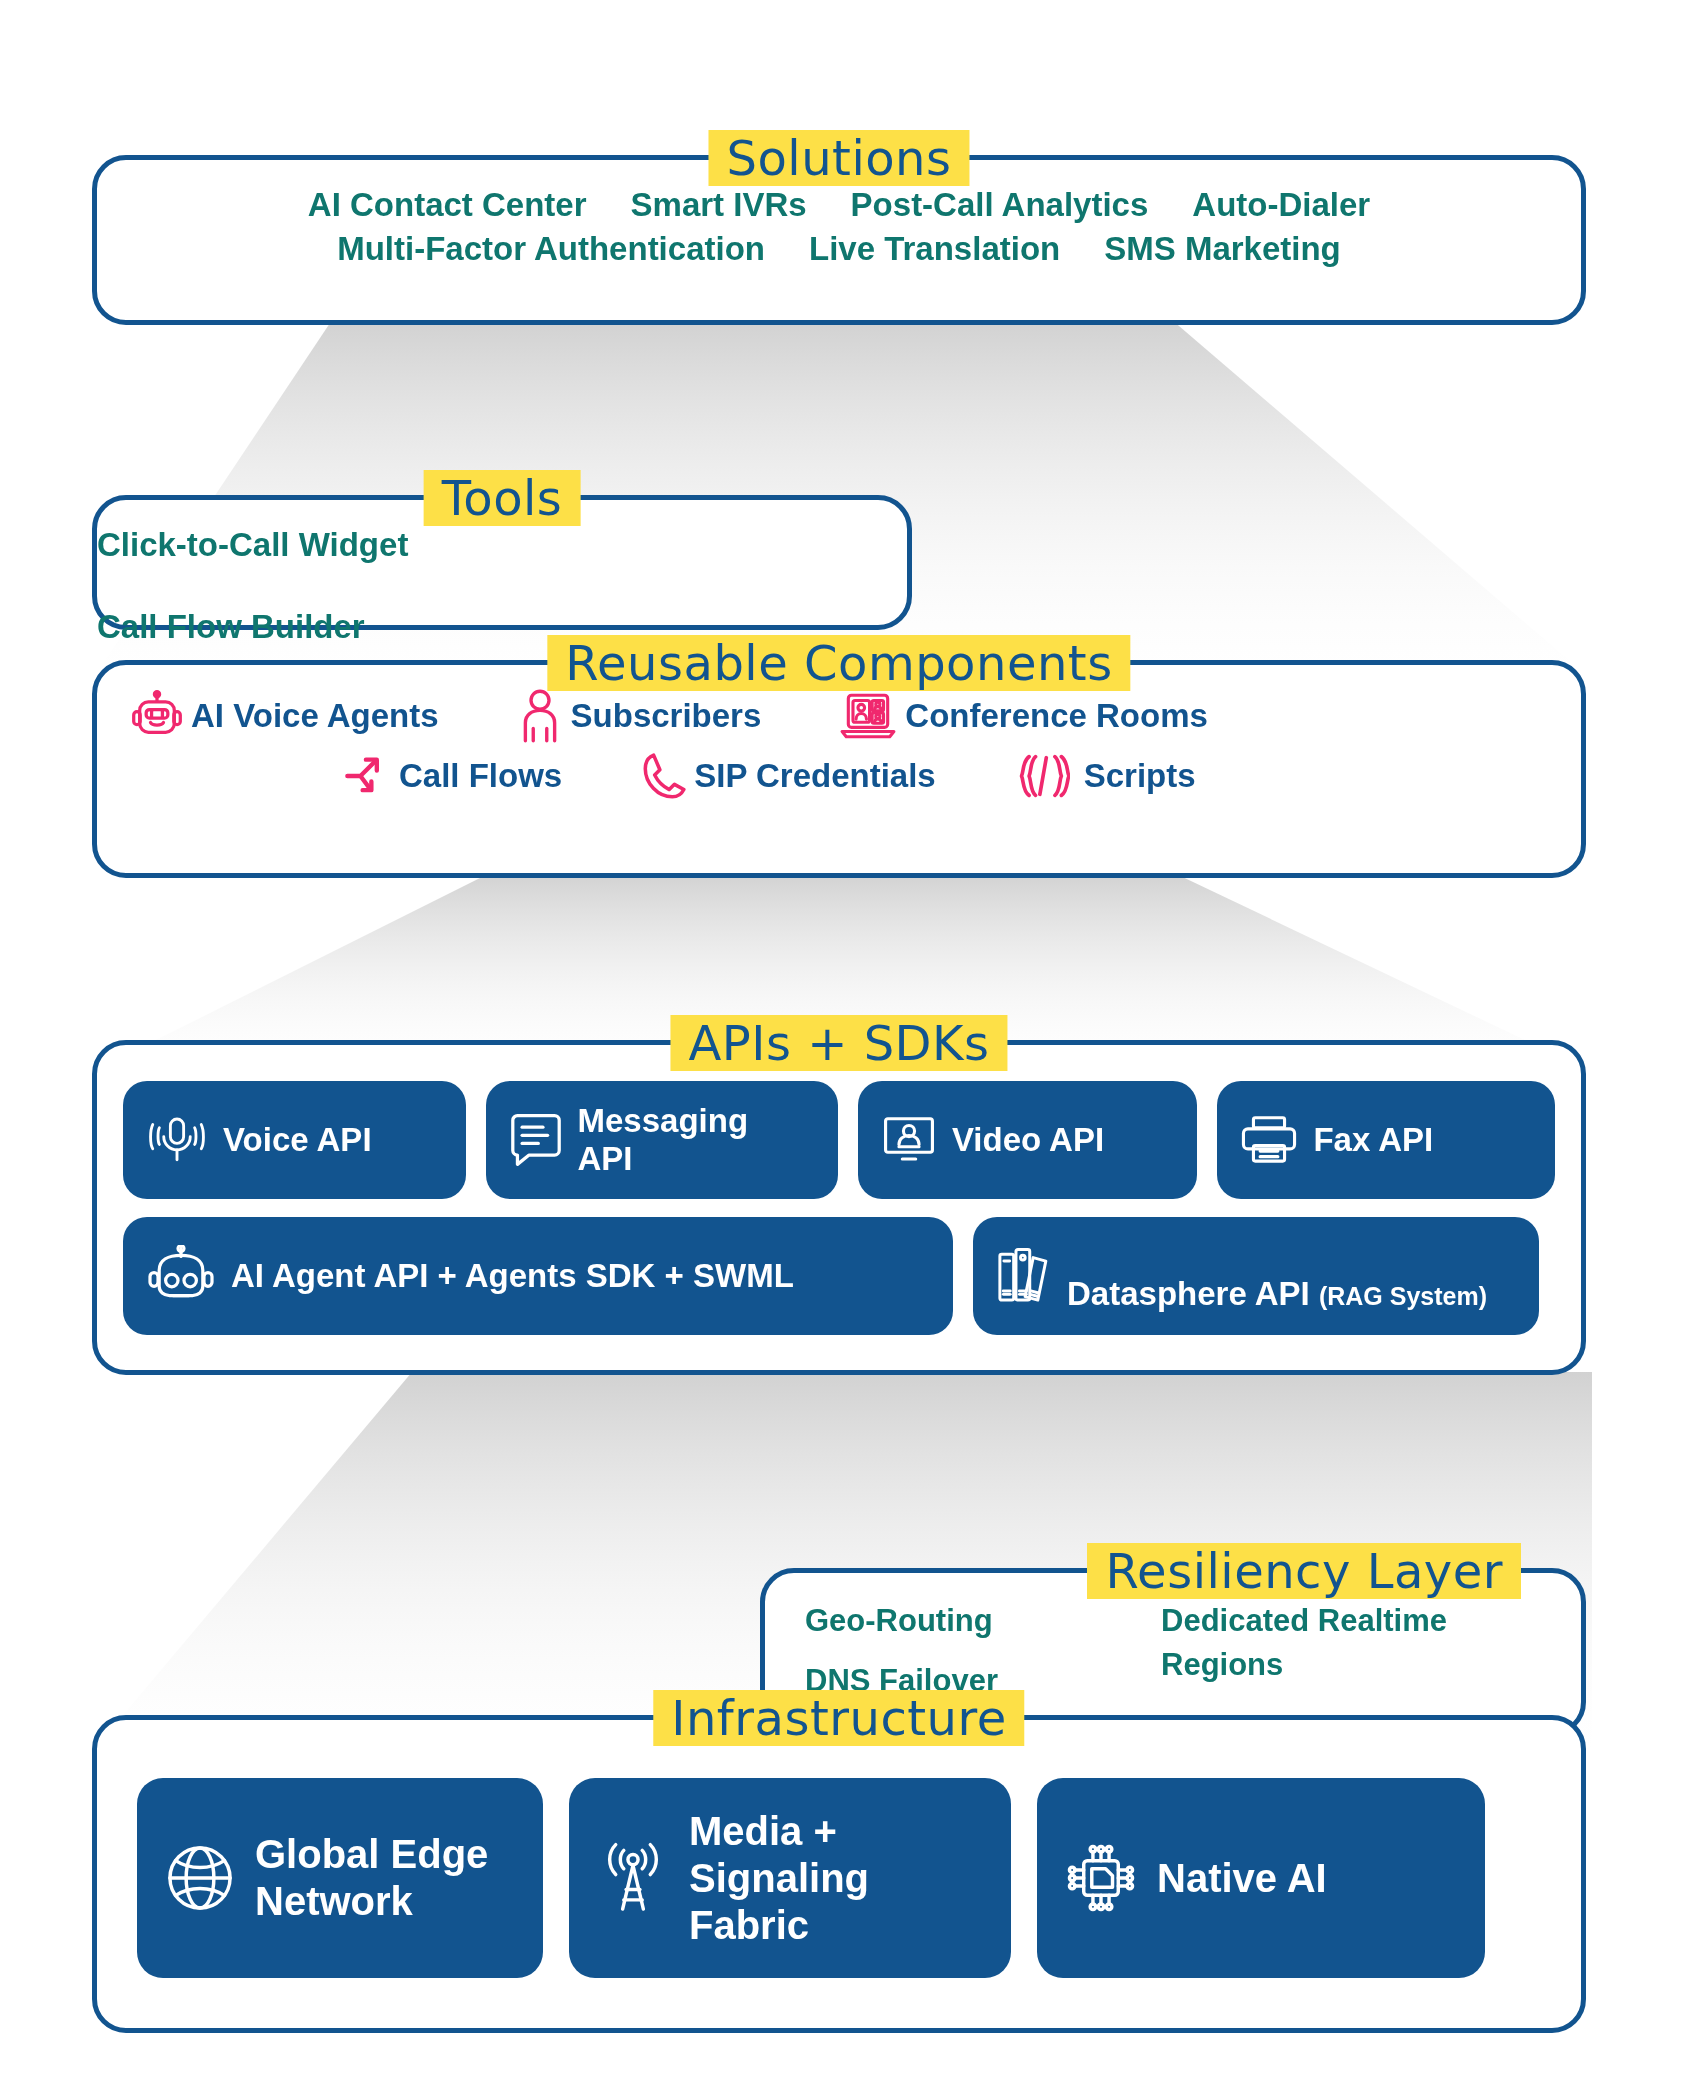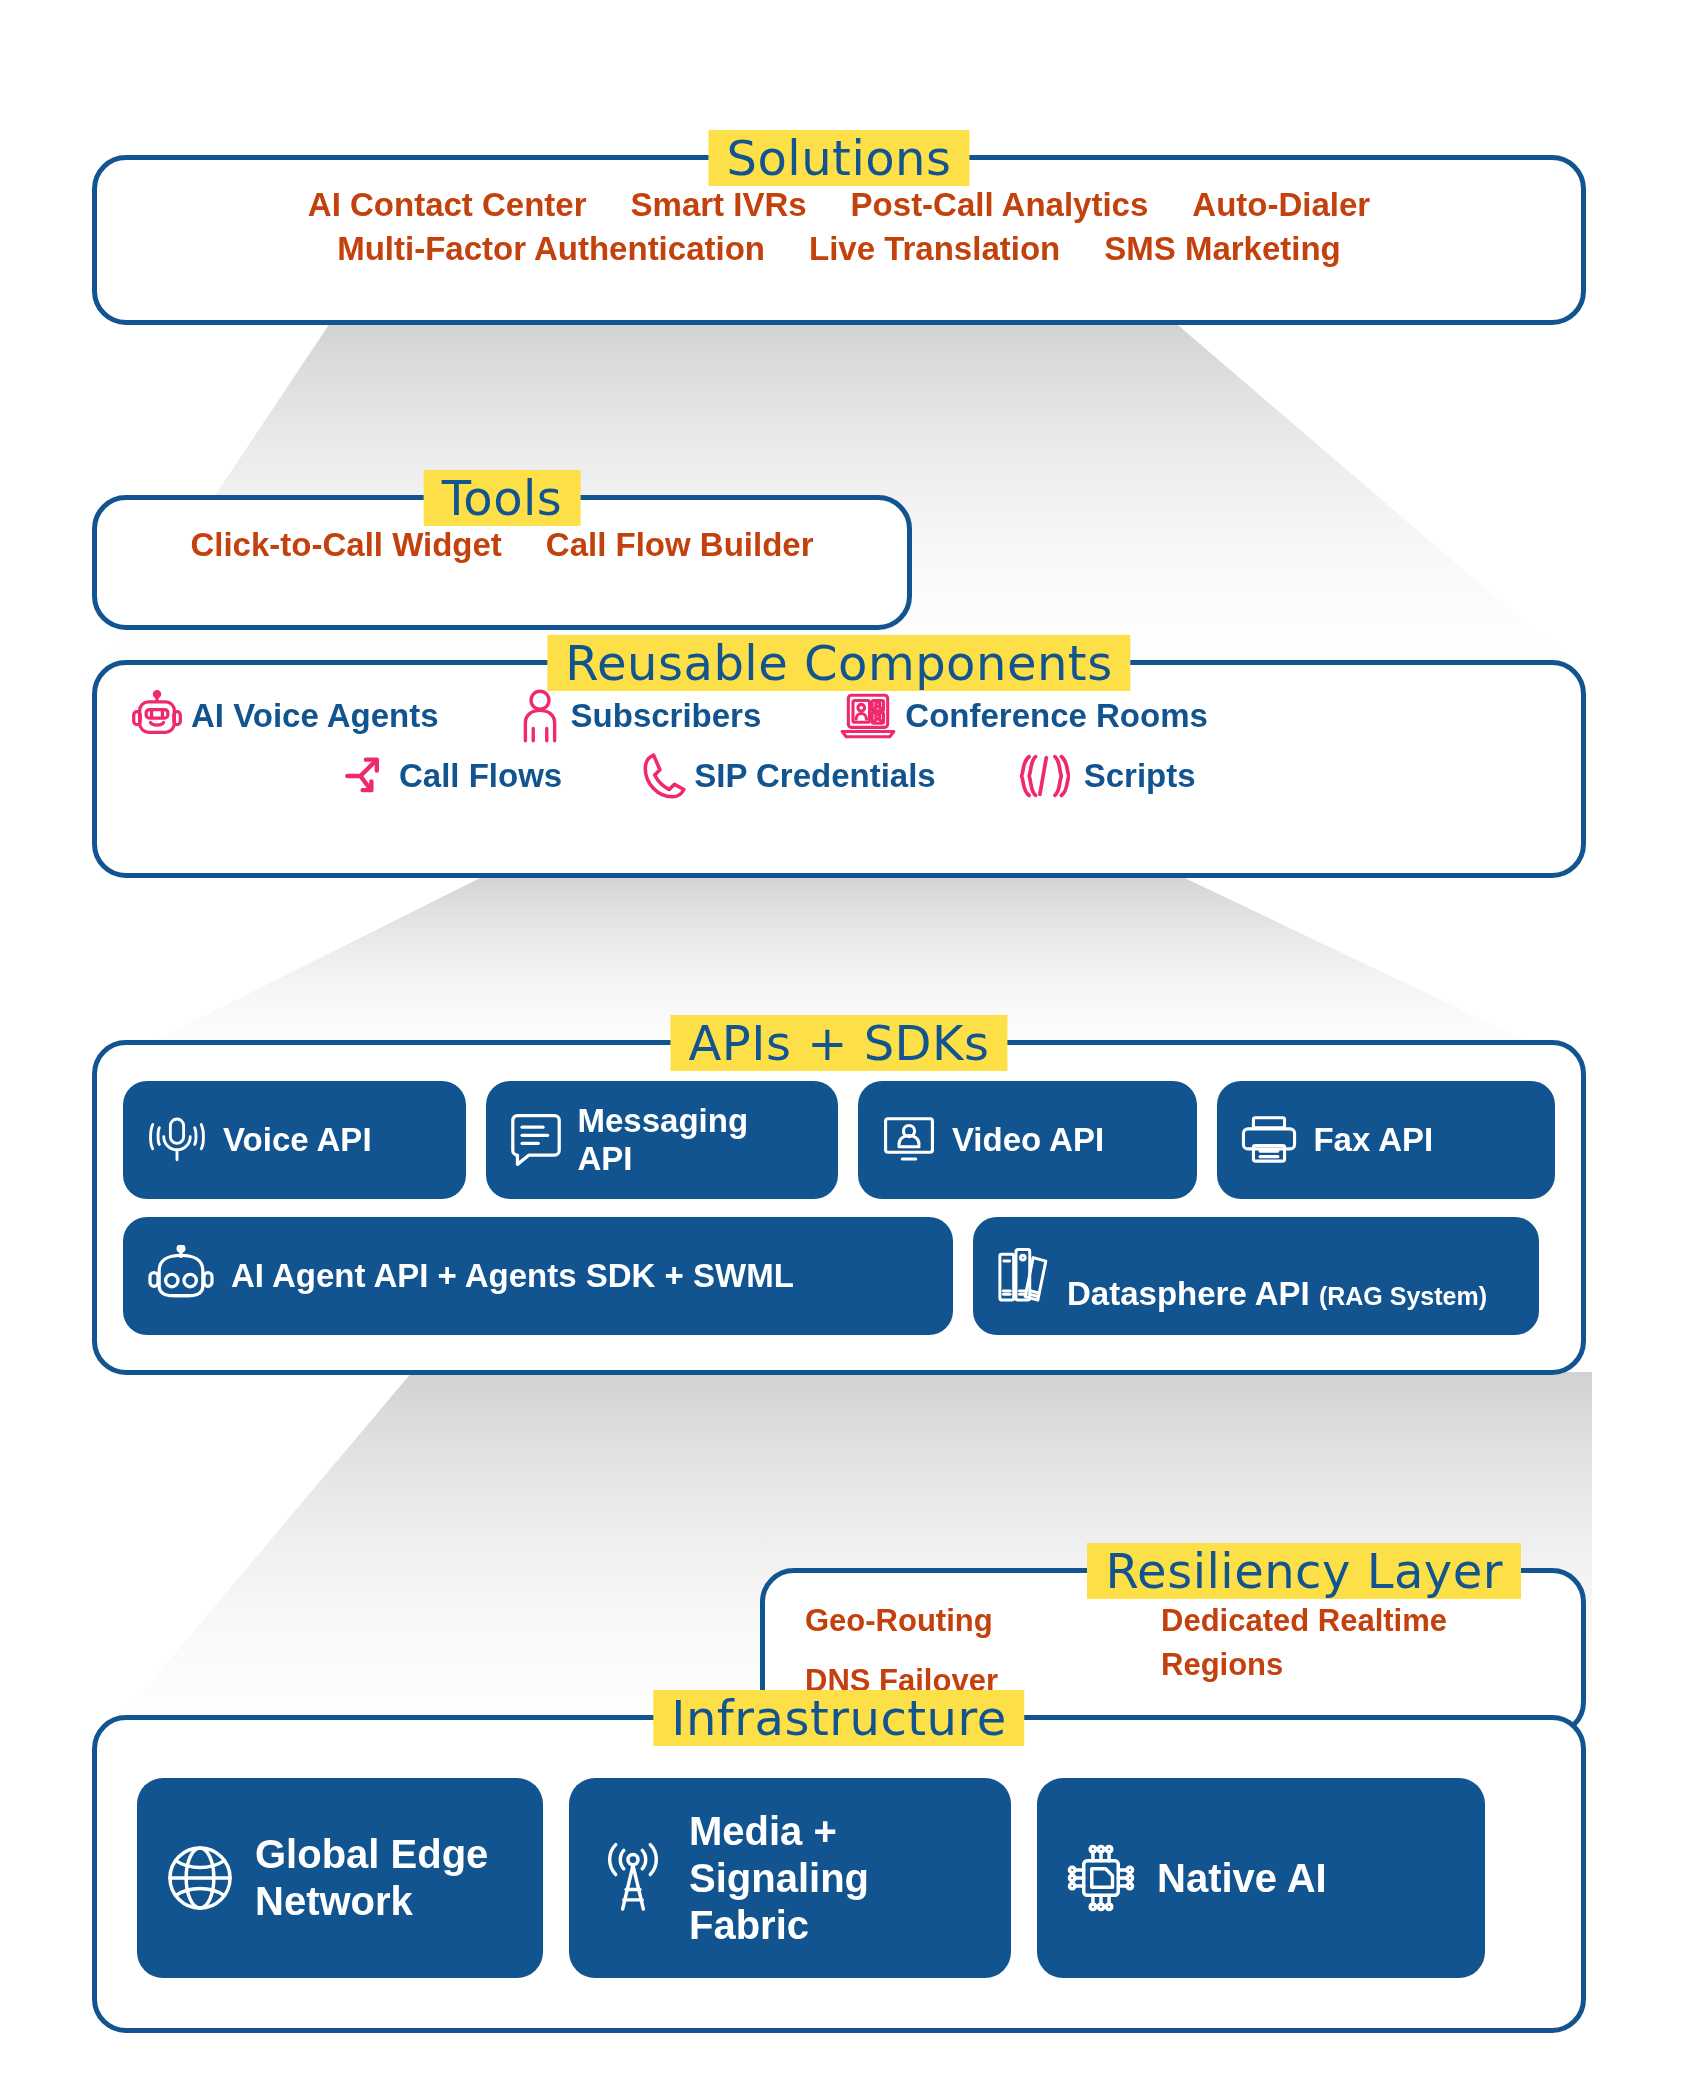--- a/index.html
+++ b/index.html
@@ -35,39 +35,39 @@
     font-family: "DejaVu Sans", sans-serif;
     font-weight: 400;
     font-size: 48px;
     line-height: 56px;
     letter-spacing: 0.5px;
     white-space: nowrap;
     z-index: 6;
   }
   .tag {
     white-space: nowrap;
-    color: #c2410c;
+    color: #0f766e;
     font-weight: bold;
   }
 
   
   #solutions { left: 92px; top: 155px; width: 1494px; height: 170px; }
   #solutions .inner {
     position: absolute; left: 0; right: 0; top: 26px;
     display: flex; flex-direction: column; align-items: center;
     gap: 6px;
   }
   #solutions .row { display: flex; gap: 44px; justify-content: center; }
   #solutions .tag { font-size: 33px; }
 
   
   #tools { left: 92px; top: 495px; width: 820px; height: 135px; }
   #tools .inner {
     position: absolute; left: 0; right: 0; top: 26px;
-    display: flex; justify-content: center; gap: 44px;
+    display: flex; justify-content: center; gap: 44px; flex-direction: column;
   }
   #tools .tag { font-size: 33px; }
 
   
   #reusable { left: 92px; top: 660px; width: 1494px; height: 218px; }
   #reusable .inner {
     position: absolute; left: 0; right: 0; top: 24px;
     display: flex; flex-direction: column; gap: 8px;
   }
   #reusable .row { display: flex; align-items: center; }

